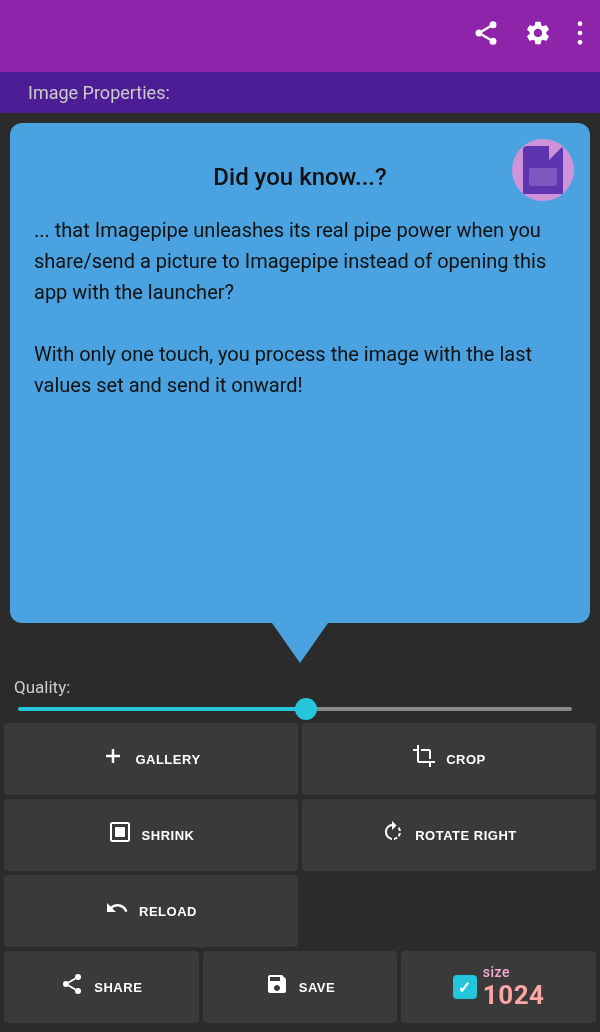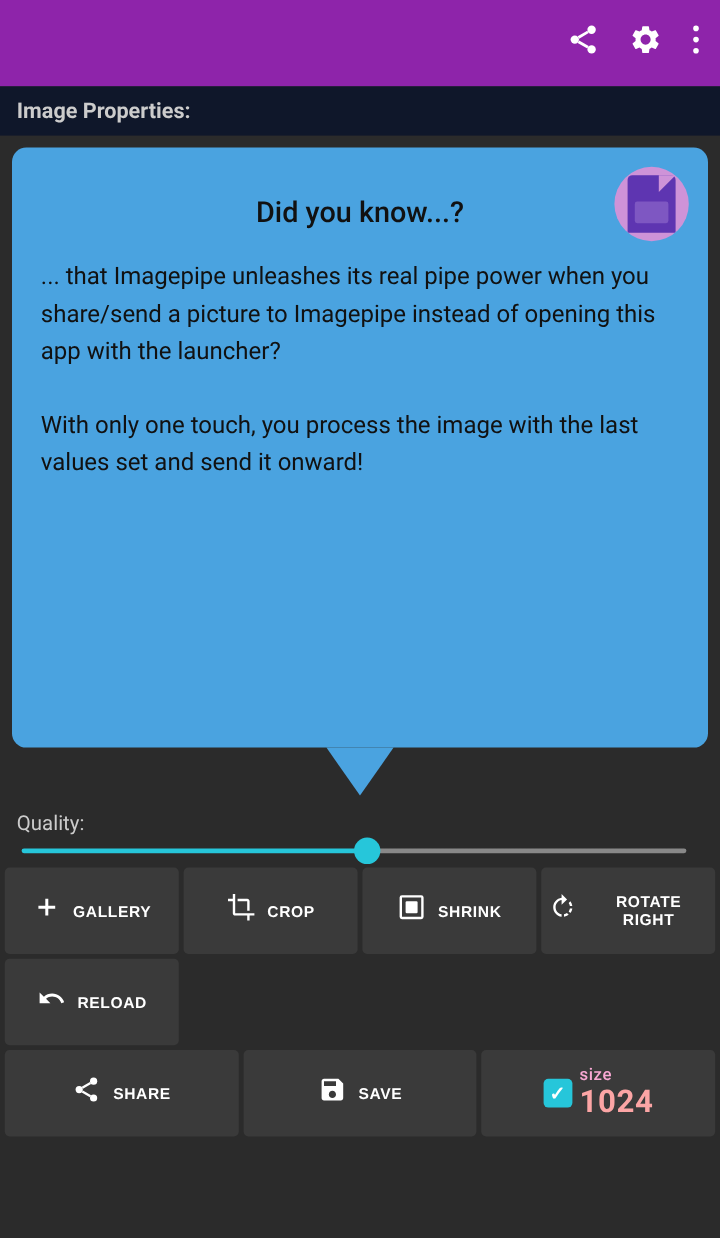--- a/index.html
+++ b/index.html
@@ -23,25 +23,25 @@
       gap: 24px;
     }
     .topbar-icon {
       color: white;
       font-size: 26px;
       cursor: pointer;
     }
 
     
     #section-header {
-      background: #0f172a;
+      background: #4c1d95;
       color: #cccccc;
       font-size: 18px;
-      padding: 10px 14px;
-      font-weight: 700;
+      padding: 10px 28px;
+      font-weight: 400;
     }
 
     
     #card-area {
       background: #4aa3e0;
       margin: 10px 10px 0 10px;
       border-radius: 12px;
       padding: 20px 24px 30px 24px;
       position: relative;
       min-height: 500px;
@@ -143,21 +143,21 @@
       width: 22px;
       height: 22px;
       background: #26c6da;
       border-radius: 50%;
       cursor: pointer;
     }
 
     
     #button-grid {
       display: grid;
-      grid-template-columns: 1fr 1fr 1fr 1fr;
+      grid-template-columns: 1fr 1fr;
       gap: 4px;
       padding: 4px 4px 0 4px;
     }
     .action-btn {
       background: #3a3a3a;
       color: #ffffff;
       border: none;
       border-radius: 4px;
       padding: 16px 6px;
       display: flex;

